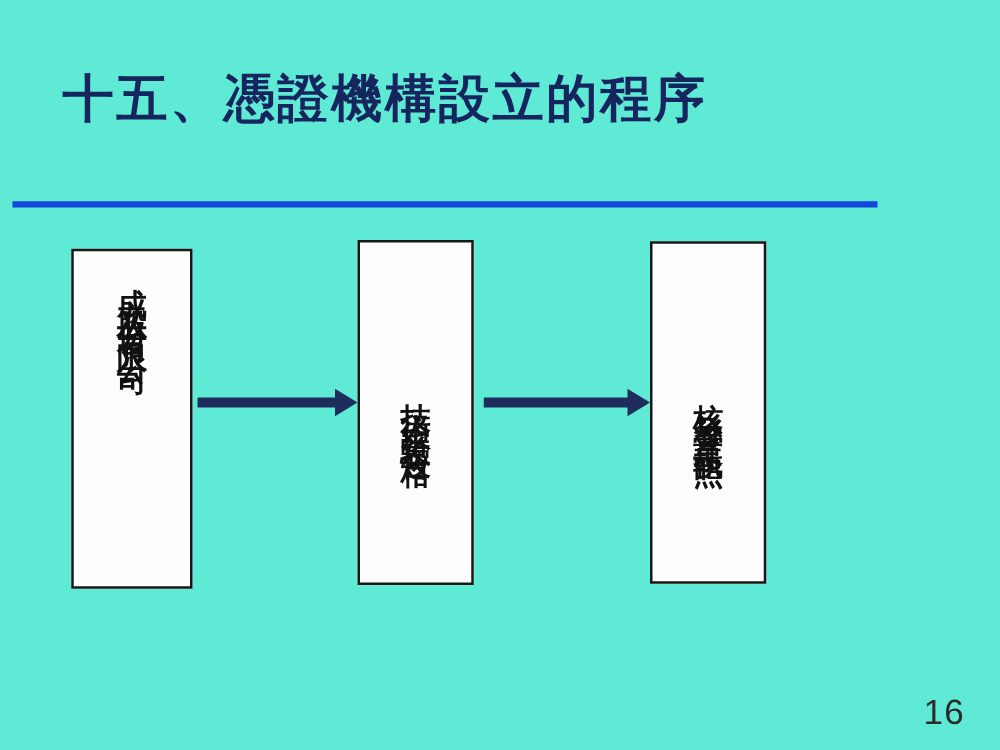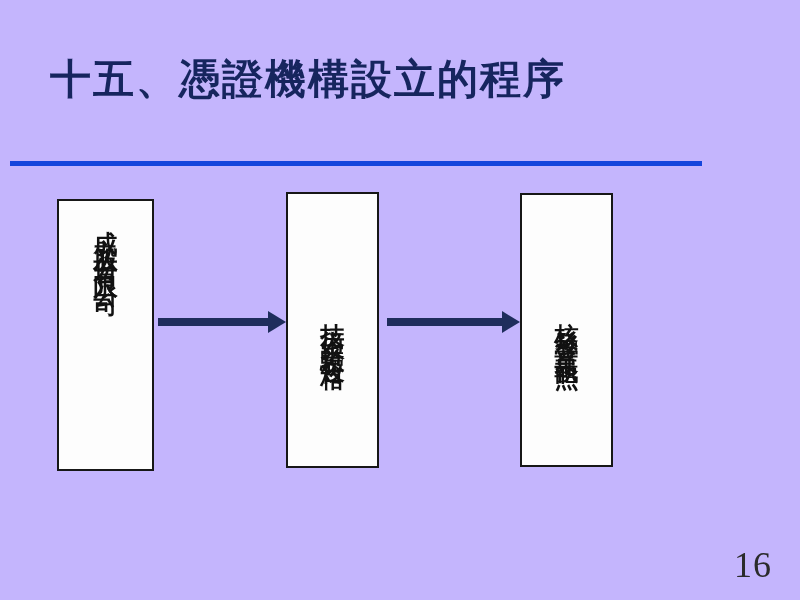--- a/index.html
+++ b/index.html
@@ -11,21 +11,21 @@
     height: 600px;
     background: #fdfdfd;
     font-family: "Liberation Serif", "DejaVu Serif", serif;
     overflow: hidden;
     position: relative;
   }
   #slide {
     position: relative;
     width: 800px;
     height: 600px;
-    background: #c4b5fd;
+    background: #5eead4;
   }
 
   
   #title-block {
     position: absolute;
     left: 0;
     top: 50px;
     width: 800px;
     height: 70px;
   }
@@ -117,22 +117,22 @@
   #arrow-1 .head  { left: 110px; }
   #arrow-2 { left: 387px; top: 311px; width: 133px; }
   #arrow-2 .shaft { width: 117px; }
   #arrow-2 .head  { left: 115px; }
 
   
   #page-number {
     position: absolute;
     right: 28px;
     bottom: 14px;
-    font-family: Liberation Serif, serif;
-    font-size: 36px;
+    font-family: Liberation Sans, sans-serif;
+    font-size: 28px;
     color: #2b2b2b;
     letter-spacing: 1px;
   }
 </style>
 </head>
 <body>
 
 <div id="slide">
 
   <div id="title-block">

